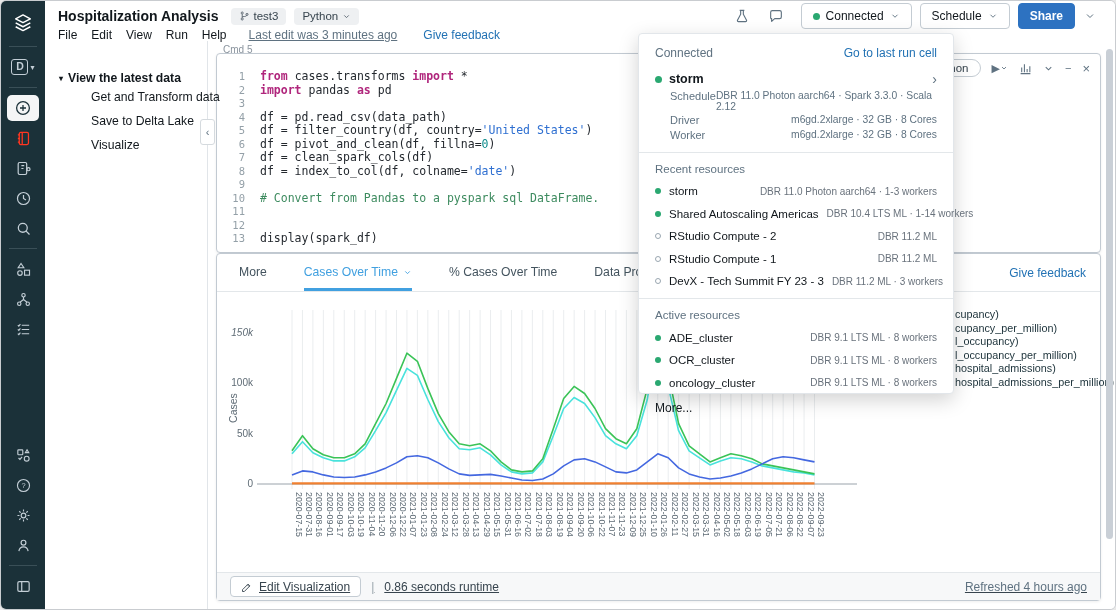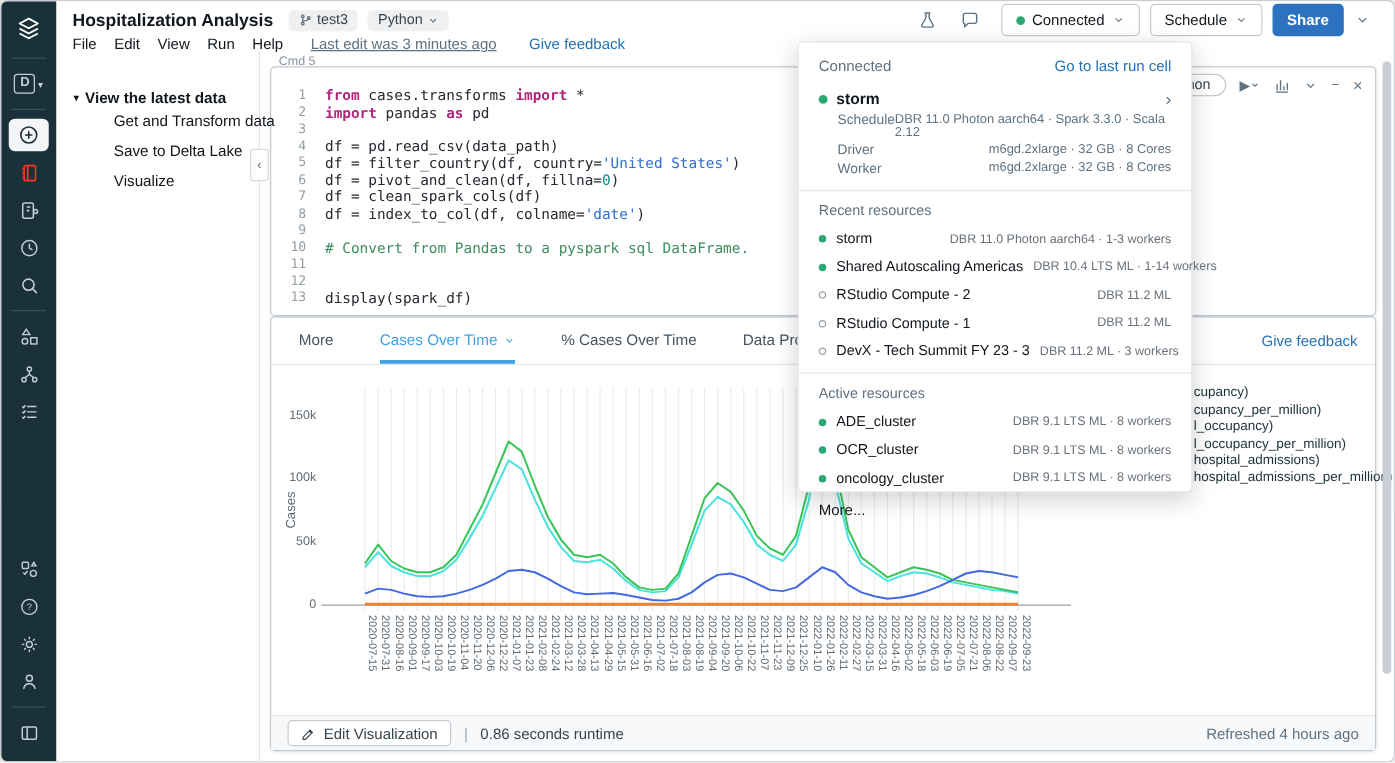--- a/index.html
+++ b/index.html
@@ -60,21 +60,21 @@
   .tabs { position:absolute; left:0; top:0; right:0; height:38px; border-bottom:1px solid #e3e7ea; display:flex; align-items:stretch; padding-left:22px; }
   .tab { display:flex; align-items:center; gap:5px; font-size:12.2px; color:#44545f; margin-right:37px; cursor:pointer; border-bottom:3px solid transparent; padding-top:2px; }
   .tab.active { color:#41a0e0; border-bottom-color:#41a0e0; }
   .tabs .link { margin-left:auto; margin-right:14px; align-self:center; }
   .chart-zone { position:absolute; left:0; top:38px; width:100%; height:282px; }
   .ylabel { position:absolute; left:-14px; top:110px; width:60px; text-align:center; transform:rotate(-90deg); font-size:10.5px; color:#5e6b75; }
   .ytick { position:absolute; left:0; width:36px; text-align:right; font-size:10px; color:#5e6b75; }
   .legend { position:absolute; left:738px; top:16px; font-size:10.8px; line-height:13.6px; color:#1b3139; white-space:nowrap; }
   .xlabel { position:absolute; left:40px; top:264px; width:600px; text-align:center; font-size:10.5px; color:#5e6b75; }
   #chart-svg { position:absolute; left:40px; top:0; }
-  .result-footer { position:absolute; left:0; bottom:0; right:0; height:28px; background:#f7f8f9; border-top:1px solid #e3e7ea; display:flex; align-items:center; padding:0 13px; gap:10px; font-size:12px; color:#37444e; }
+  .result-footer { position:absolute; left:0; bottom:0; right:0; height:28px; background:#f7f8f9; border-top:1px solid #e3e7ea; display:flex; align-items:center; padding:0 13px; gap:10px; font-size:12px; color:#37444e;text-decoration:underline; }
   .viz-btn { display:inline-flex; align-items:center; gap:6px; border:1px solid #c4ccd3; border-radius:4px; background:#fff; height:21px; padding:0 10px; font-size:12px; color:#37444e; cursor:pointer; }
   .pipe { color:#9aa5ad; }
   .refreshed { margin-left:auto; color:#5f7281; }
 
   
   .dropdown { position:absolute; left:637px; top:32px; width:316px; height:361px; background:#fff; border:1px solid #e2e6ea; border-radius:4px; box-shadow:0 6px 20px rgba(0,0,0,.18); z-index:40; padding:12px 16px 0 16px; font-size:12px; }
   .dd-row1 { display:flex; justify-content:space-between; align-items:center; color:#5f7281; }
   .dd-storm { display:flex; align-items:center; gap:7px; margin-top:11px; cursor:pointer; }
   .dd-storm .name { font-weight:bold; font-size:12.5px; color:#11171c; }
   .dd-chev { margin-left:auto; color:#5f7281; font-size:14px; }
@@ -375,21 +375,21 @@
             </div>
           </span>
         <a class="link">Give feedback</a>
       </div>
       <div class="chart-zone">
         <div class="ylabel">Cases</div>
         <div id="yticks">
             <div class="ytick" style="top: 186px;">0</div>
             <div class="ytick" style="top: 135.7px;">50k</div>
             <div class="ytick" style="top: 85.4px;">100k</div>
-            <div class="ytick" style="top: 35.1px;">150k</div>
+            <div class="ytick" style="top: 35.1px; font-style: italic;">150k</div>
           </div>
         <svg id="chart-svg" width="600" height="262">
             <line x1="35" x2="35" y1="18" y2="197" stroke="#eaedef" stroke-width="1"></line>
             <line x1="45.45" x2="45.45" y1="18" y2="197" stroke="#eaedef" stroke-width="1"></line>
             <line x1="55.9" x2="55.9" y1="18" y2="197" stroke="#eaedef" stroke-width="1"></line>
             <line x1="66.35" x2="66.35" y1="18" y2="197" stroke="#eaedef" stroke-width="1"></line>
             <line x1="76.8" x2="76.8" y1="18" y2="197" stroke="#eaedef" stroke-width="1"></line>
             <line x1="87.25" x2="87.25" y1="18" y2="197" stroke="#eaedef" stroke-width="1"></line>
             <line x1="97.69999999999999" x2="97.69999999999999" y1="18" y2="197" stroke="#eaedef" stroke-width="1"></line>
             <line x1="108.14999999999999" x2="108.14999999999999" y1="18" y2="197" stroke="#eaedef" stroke-width="1"></line>

